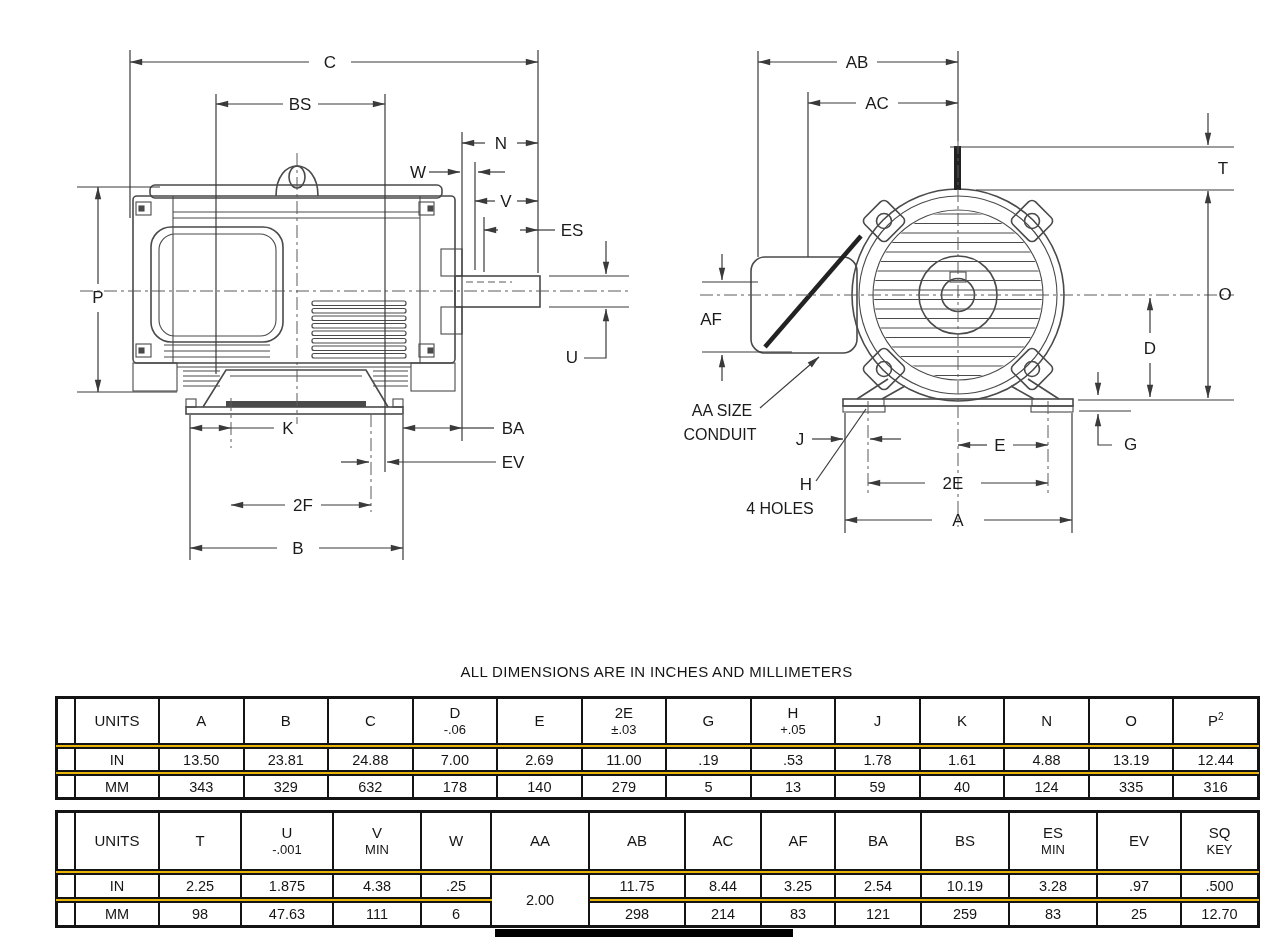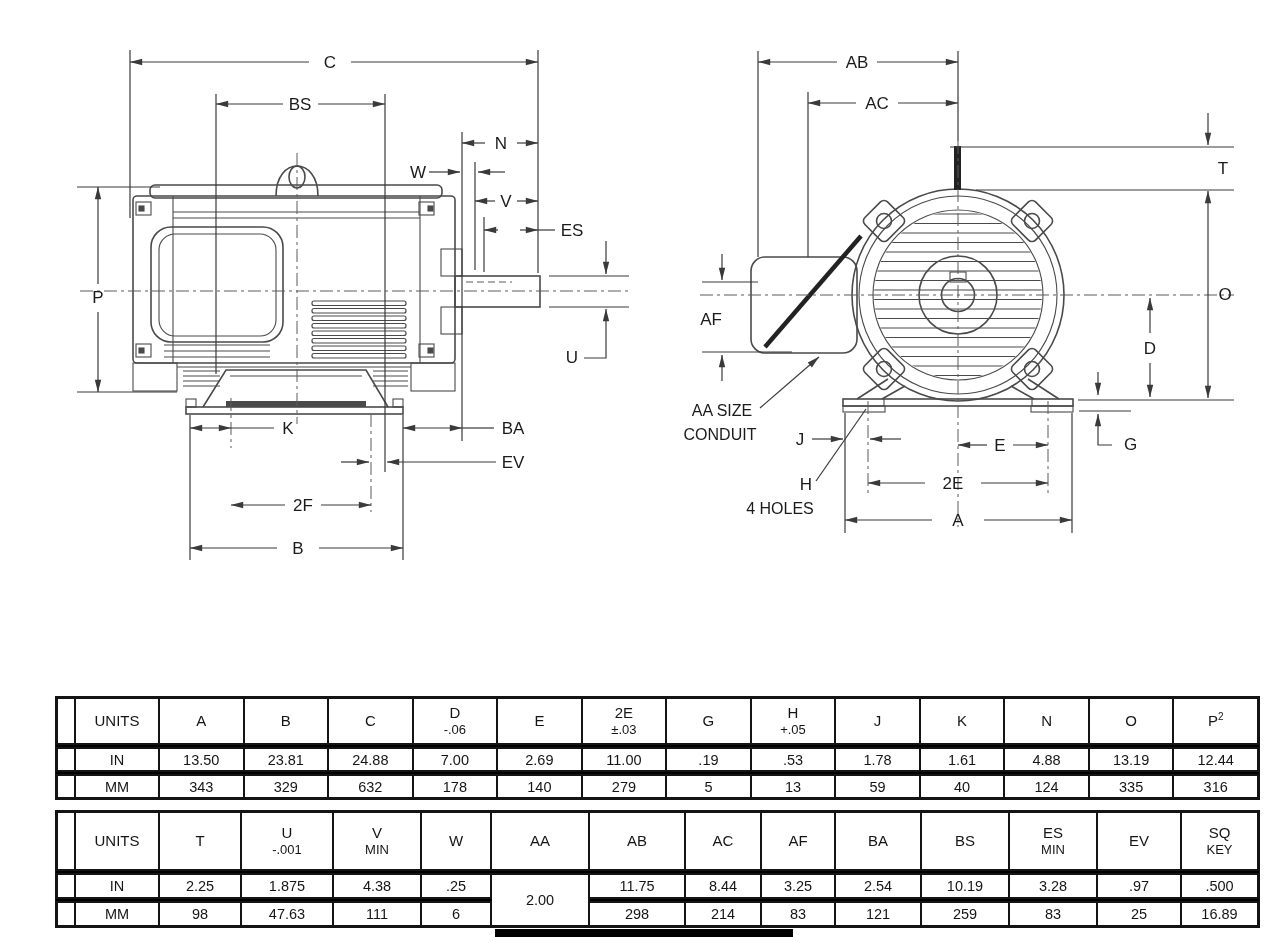--- a/index.html
+++ b/index.html
@@ -11,21 +11,21 @@
   .ol2{stroke:#4a4a4a;stroke-width:1.1;fill:none;}
   .dl{stroke:#3a3a3a;stroke-width:1.2;fill:none;}
   .cl{stroke:#5a5a5a;stroke-width:1;stroke-dasharray:13 4 3 4;fill:none;}
   .hid{stroke:#5a5a5a;stroke-width:1;stroke-dasharray:7 4;fill:none;}
   .fin{stroke:#4a4a4a;stroke-width:1.2;fill:none;}
   text.dim{font-size:17px;fill:#1b1b1b;font-family:"Liberation Sans",sans-serif;}
   text.note{font-size:16px;fill:#1b1b1b;font-family:"Liberation Sans",sans-serif;}
   
   .tbl-title{position:absolute;left:55px;width:1203px;top:663px;text-align:center;
              font-size:15px;color:#151515;letter-spacing:.3px;}
-  .tbl-wrap{position:absolute;left:55px;border:1px solid #141414;overflow:hidden;background:#000000;}
+  .tbl-wrap{position:absolute;left:55px;border:1px solid #141414;overflow:hidden;background:#eab308;}
   .tbl-wrap table{border-collapse:separate;border-spacing:0 2px;table-layout:fixed;
                   width:1203px;margin:-2px 0;}
   .tbl-wrap td{border:2px solid #141414;border-left:none;text-align:center;vertical-align:middle;
                box-sizing:border-box;padding:0;font-size:14.5px;color:#151515;background:#fff;}
   .tbl-wrap td:first-child{border-left:2px solid #141414;}
   .t1 .hd td{height:48px;}
   .t1 .vr td{height:25px;}
   .t2 .hd td{height:60px;}
   .t2 .vr td{height:26px;}
   .hcell{display:flex;flex-direction:column;justify-content:center;height:100%;line-height:1.25;}
@@ -311,20 +311,21 @@
       <text class="note" x="720" y="440" text-anchor="middle">CONDUIT</text>
 
       <line class="dl" x1="702" y1="282" x2="758" y2="282"></line>
       <line class="dl" x1="702" y1="352" x2="792" y2="352"></line>
       <line class="dl" x1="722" y1="254" x2="722" y2="280" marker-end="url(#aE)"></line>
       <line class="dl" x1="722" y1="381" x2="722" y2="355" marker-end="url(#aE)"></line>
       <text class="dim" x="711" y="325" text-anchor="middle">AF</text>
     </g>
   </svg>
 
+  <div class="tbl-title">ALL DIMENSIONS ARE IN INCHES AND MILLIMETERS</div>
 
   <div class="tbl-wrap t1" style="top:696px">
     <table>
       <colgroup>
         <col style="width:20px">
           <col style="width:84px">
         <col>
           <col>
           <col>
           <col>
@@ -574,20 +575,20 @@
         <td>47.63</td>
         <td>111</td>
         <td>6</td>
         <td>298</td>
         <td>214</td>
         <td>83</td>
         <td>121</td>
         <td>259</td>
         <td>83</td>
         <td>25</td>
-        <td>16.89</td>
+        <td>12.70</td>
       </tr>
     </tbody>
       </table>
   </div>
 
   <div class="bottom-bar"></div>
 </div>
 
 </body></html>

